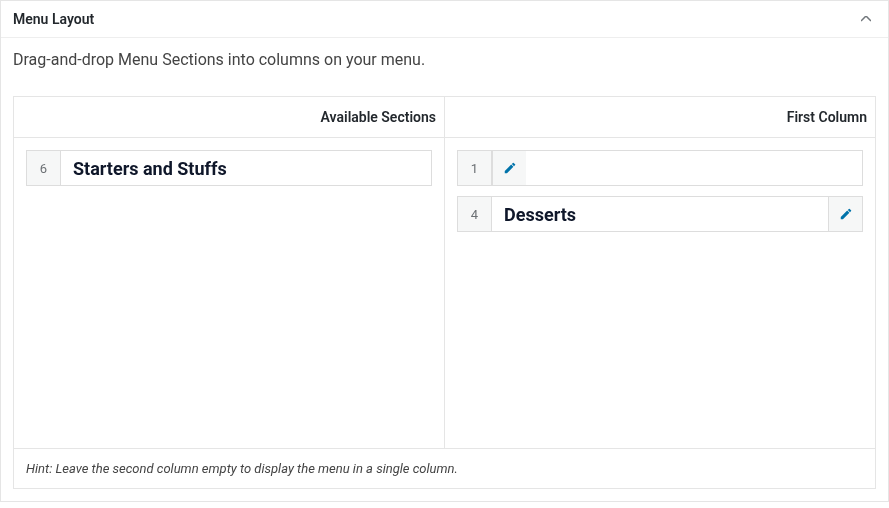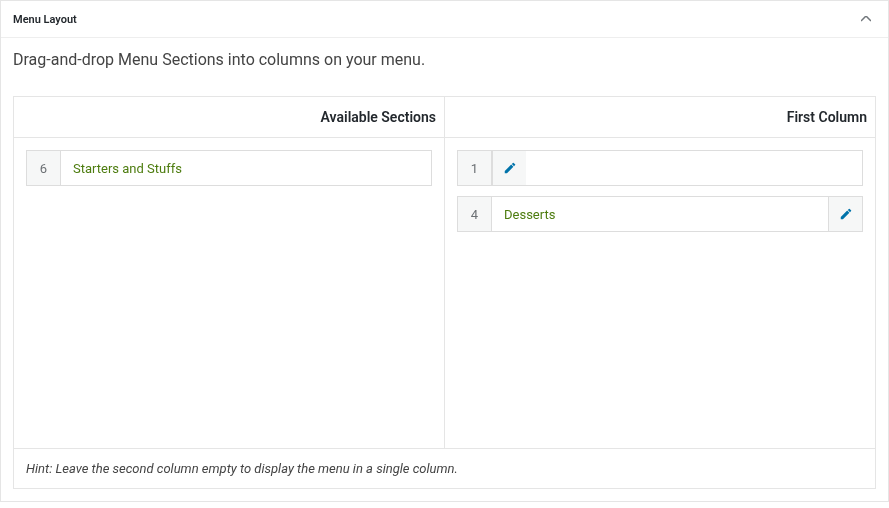--- a/index.html
+++ b/index.html
@@ -15,21 +15,21 @@
       background: #fff;
     }
     .postbox-header {
       display: flex;
       align-items: center;
       justify-content: space-between;
       padding: 8px 12px;
       border-bottom: 1px solid #eee;
     }
     .postbox-header h2 {
-      font-size: 11px;
+      font-size: 14px;
       font-weight: 600;
       color: #23282d;
     }
     .toggle-indicator {
       width: 20px;
       height: 20px;
       display: flex;
       align-items: center;
       justify-content: center;
       cursor: pointer;
@@ -88,23 +88,24 @@
       align-items: center;
       justify-content: center;
       color: #6c7074;
       font-size: 13px;
     }
     .section-label {
       flex: 1;
       display: flex;
       align-items: center;
       padding: 0 12px;
-      color: #4d7c0f;
+      color: #0f172a;
       cursor: move;
-      font-size: 13px;
+      font-size: 18px;
+      font-weight: bold;
     }
     .section-edit {
       width: 34px;
       background: #f6f7f7;
       border-left: 1px solid #ddd;
       display: flex;
       align-items: center;
       justify-content: center;
       cursor: pointer;
       color: #0073aa;

